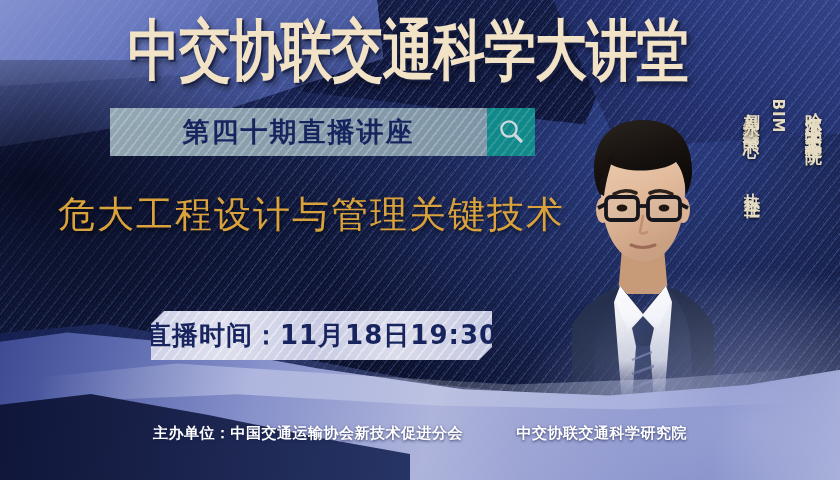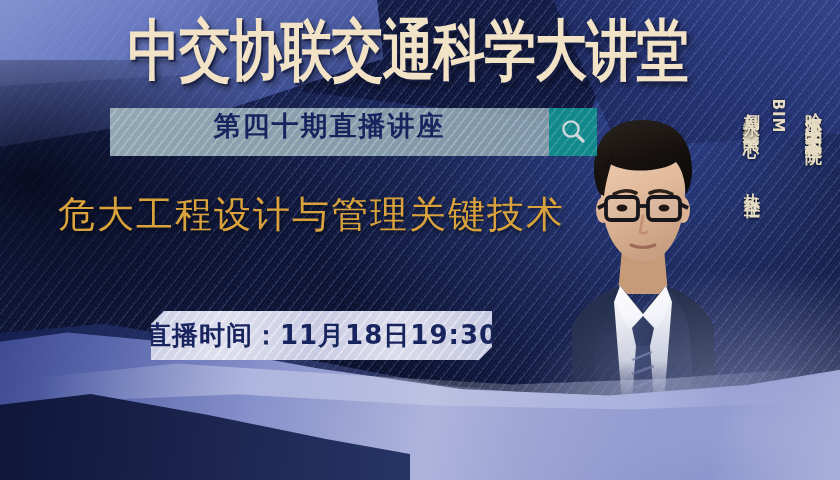--- a/index.html
+++ b/index.html
@@ -120,23 +120,23 @@
     transform-origin:left top;
     text-shadow:
        2px 2px 0 rgba(25,32,72,.85),
        3px 3px 6px rgba(0,0,0,.55);
     white-space:nowrap;
   }
 
   
   .sub-wrap{position:absolute;left:110px;top:108px;height:48px;display:flex;align-items:stretch;}
   .sub-bar{
-    width:439px;height:48px;
+    width:377px;height:48px;
     background:linear-gradient(100deg,rgba(154,176,186,.93),rgba(139,163,176,.88));
-    display:flex;justify-content:center;
+    display:flex;align-items:center;justify-content:center;
     position:relative;overflow:hidden;
   }
   .sub-bar::after{
     content:"";position:absolute;inset:0;
     background-image:repeating-linear-gradient(128deg,
       rgba(255,255,255,0) 0px,rgba(255,255,255,0) 5px,
       rgba(255,255,255,.20) 5px,rgba(255,255,255,.20) 7px);
   }
   .sub-text{
     position:relative;z-index:2;
@@ -373,14 +373,19 @@
 
   <div class="vcol vcol-center">
     <span class="latin">BIM</span>
     <span>与智慧工地研究中心</span>
   </div>
 
   <div class="vcol vcol-name">刘昌永</div>
 
   <div class="vcol vcol-role">执行主任</div>
 
+  <div class="footer">
+    <span>主办单位：中国交通运输协会新技术促进分会</span>
+    <span style="display:inline-block;width:18px;"></span>
+    <span>中交协联交通科学研究院</span>
+  </div>
 
 </div>
 
 </body></html>

